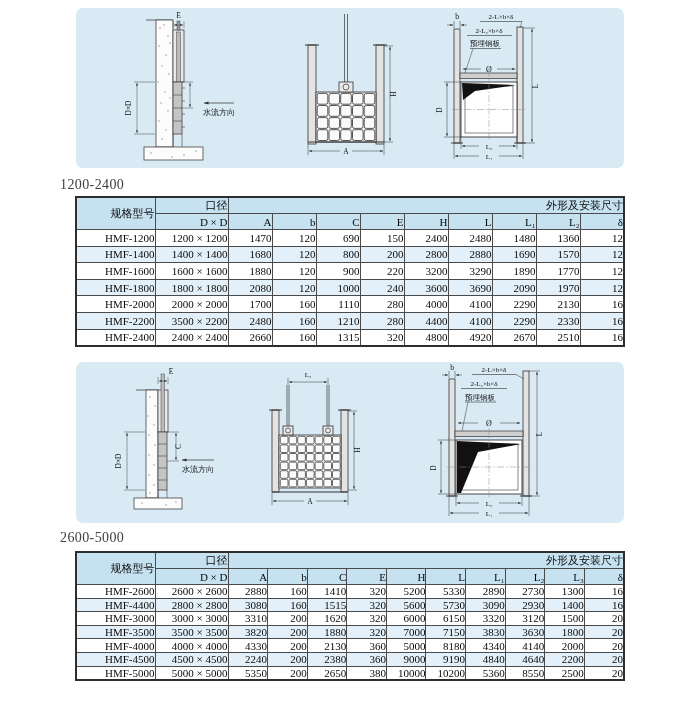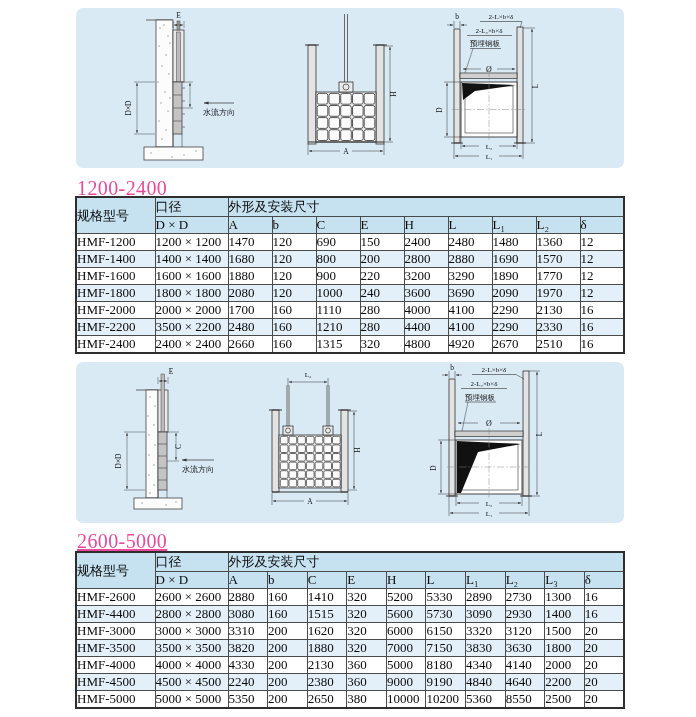--- a/index.html
+++ b/index.html
@@ -1,25 +1,25 @@
 <!DOCTYPE html>
 <html><head>
 <meta charset="utf-8">
 <style>
   html,body{margin:0;padding:0;background:#fff;}
   .page{position:relative;width:696px;height:717px;background:#ffffff;overflow:hidden;
         font-family:"Liberation Serif","DejaVu Serif",serif;color:#111;}
   .panel{position:absolute;left:76px;width:548px;background:#d9eaf5;border-radius:7px;}
   #panel1{top:8px;height:160px;}
   #panel2{top:362px;height:161px;}
-  .heading{position:absolute;left:77px;font-size:20px;letter-spacing:.4px;color:#ec4899;}
+  .heading{position:absolute;left:60px;font-size:14px;letter-spacing:.4px;color:#404040;}
   #heading1{top:177px;}
-  #heading2{top:530px;text-decoration:underline;}
+  #heading2{top:530px;}
   table{position:absolute;left:75px;width:549px;border-collapse:collapse;table-layout:fixed;
-        text-align:left;font-size:13px;color:#0a0a0a;border:2px solid #2e2e2e;}
+        text-align:right;font-size:11px;color:#0a0a0a;border:2px solid #2e2e2e;}
   #table1{top:196px;}
   #table2{top:551px;}
   th,td{border:1px solid #4a4a4a;padding:0;font-weight:normal;overflow:hidden;white-space:nowrap;}
   thead th{background:#c6e2f1;height:15px;}
   #table1 tbody td{height:15.6px;}
   #table2 tbody td{height:12.6px;}
   tbody tr:nth-child(even) td{background:#e3f0f9;}
   tbody tr:nth-child(odd) td{background:#ffffff;}
   svg{display:block;}
   svg text{font-family:"Liberation Serif","DejaVu Serif",serif;fill:#111;}

